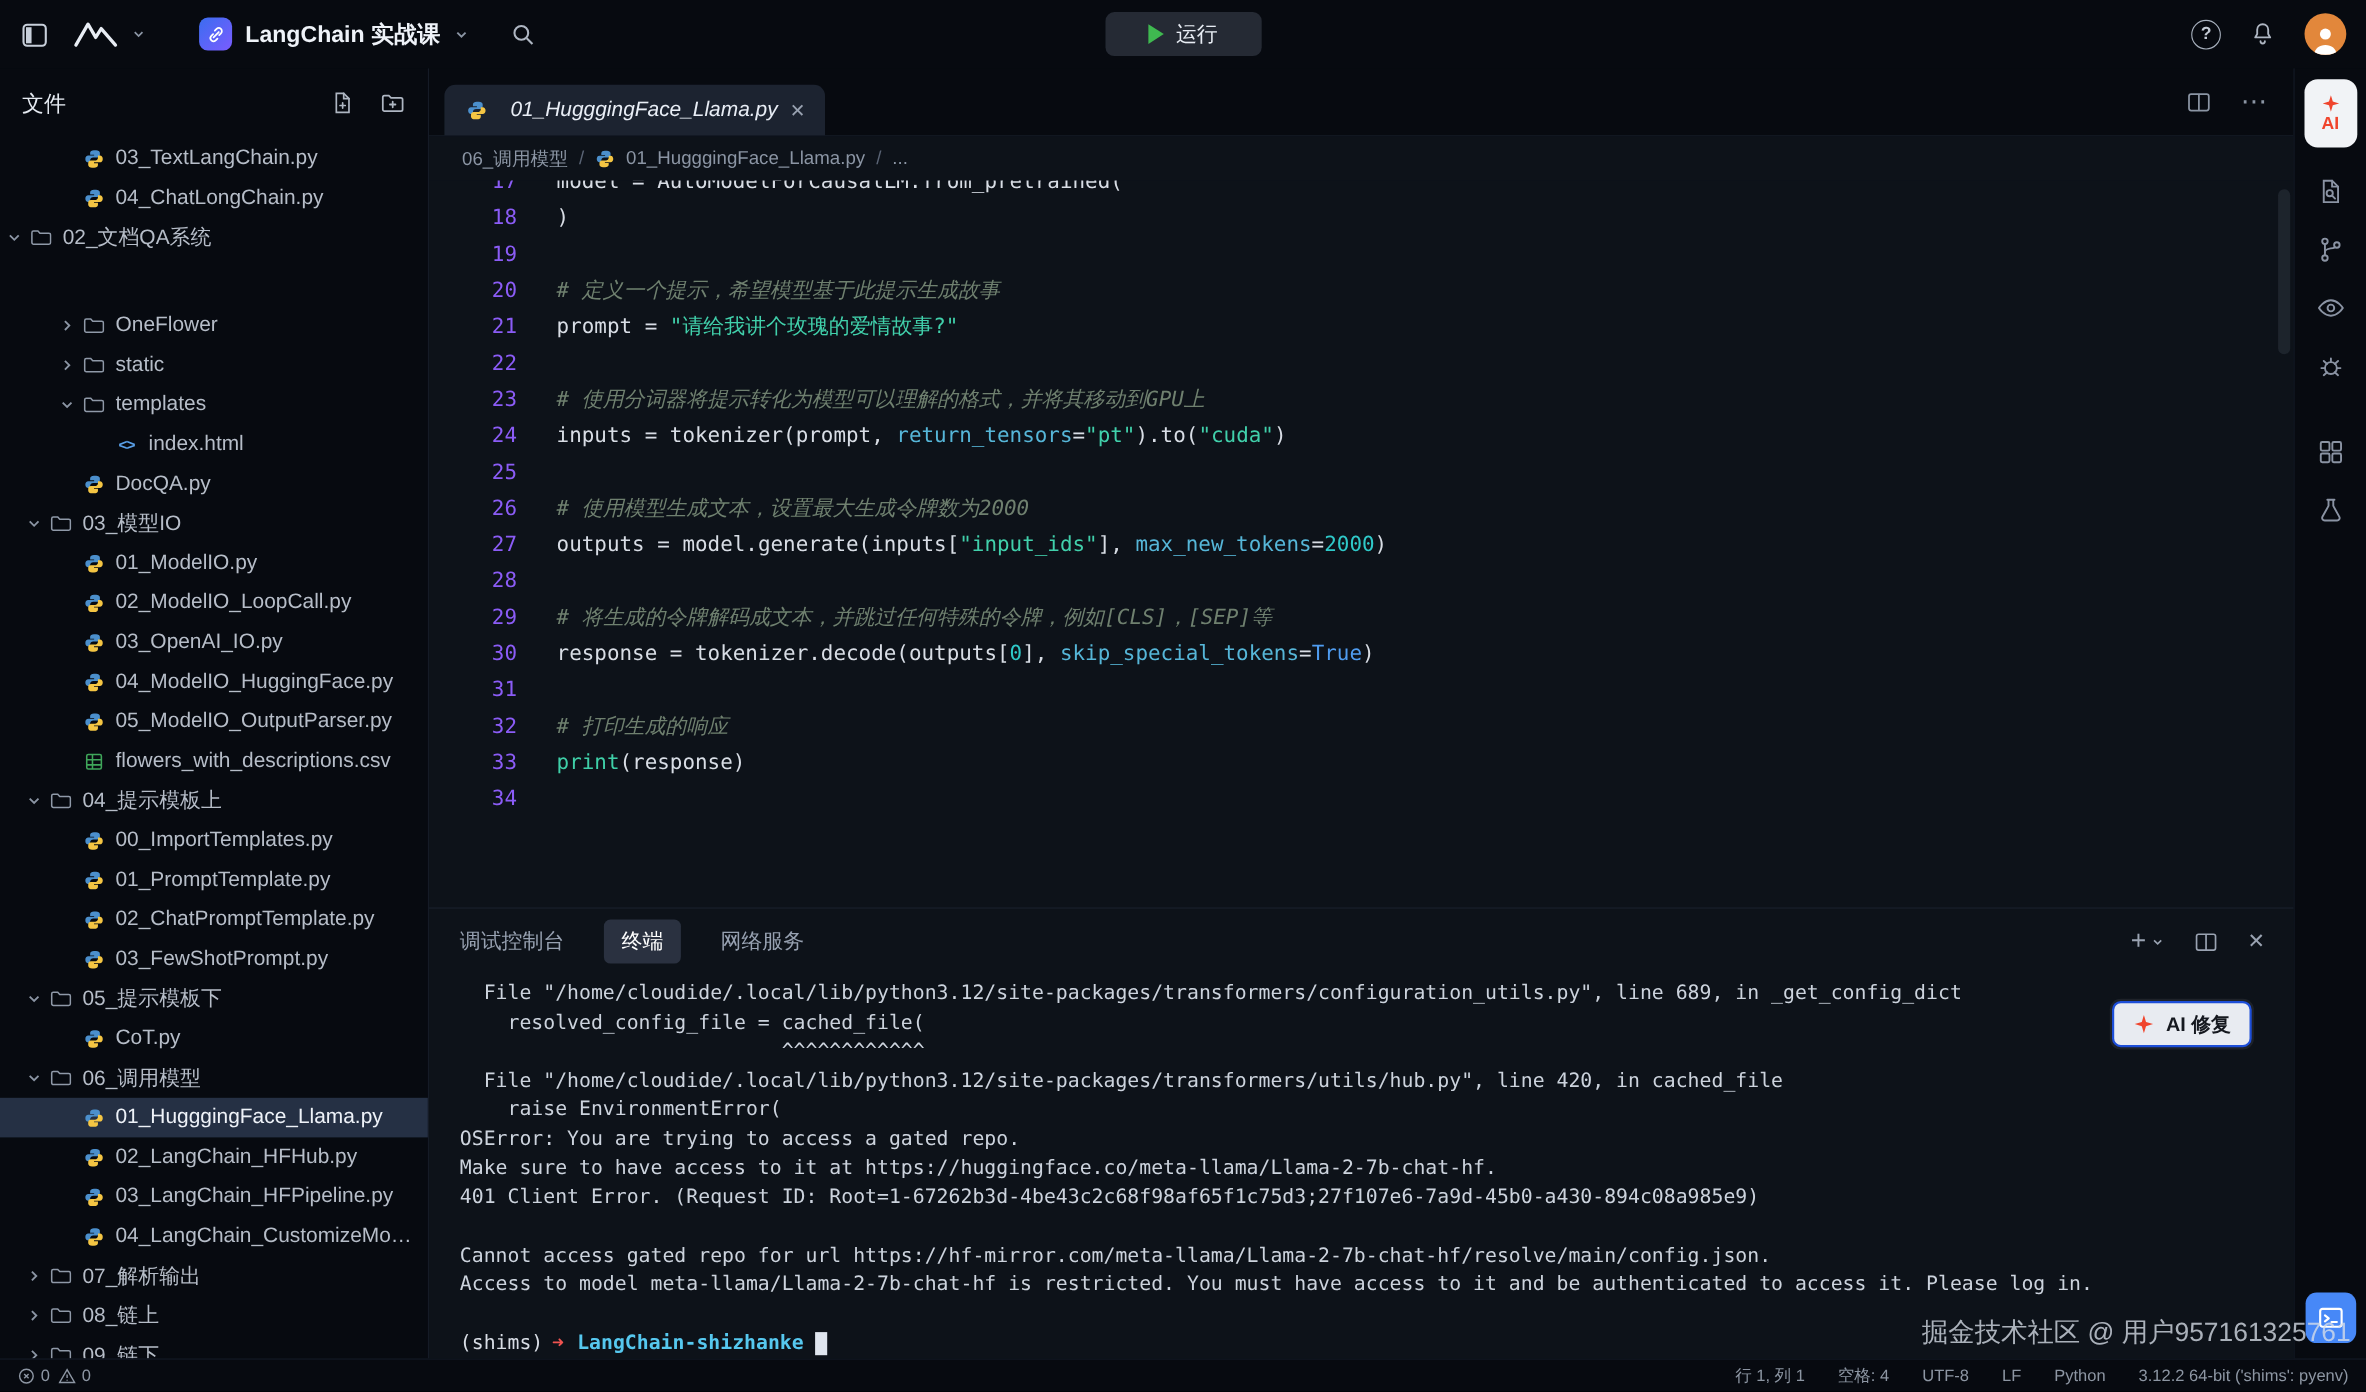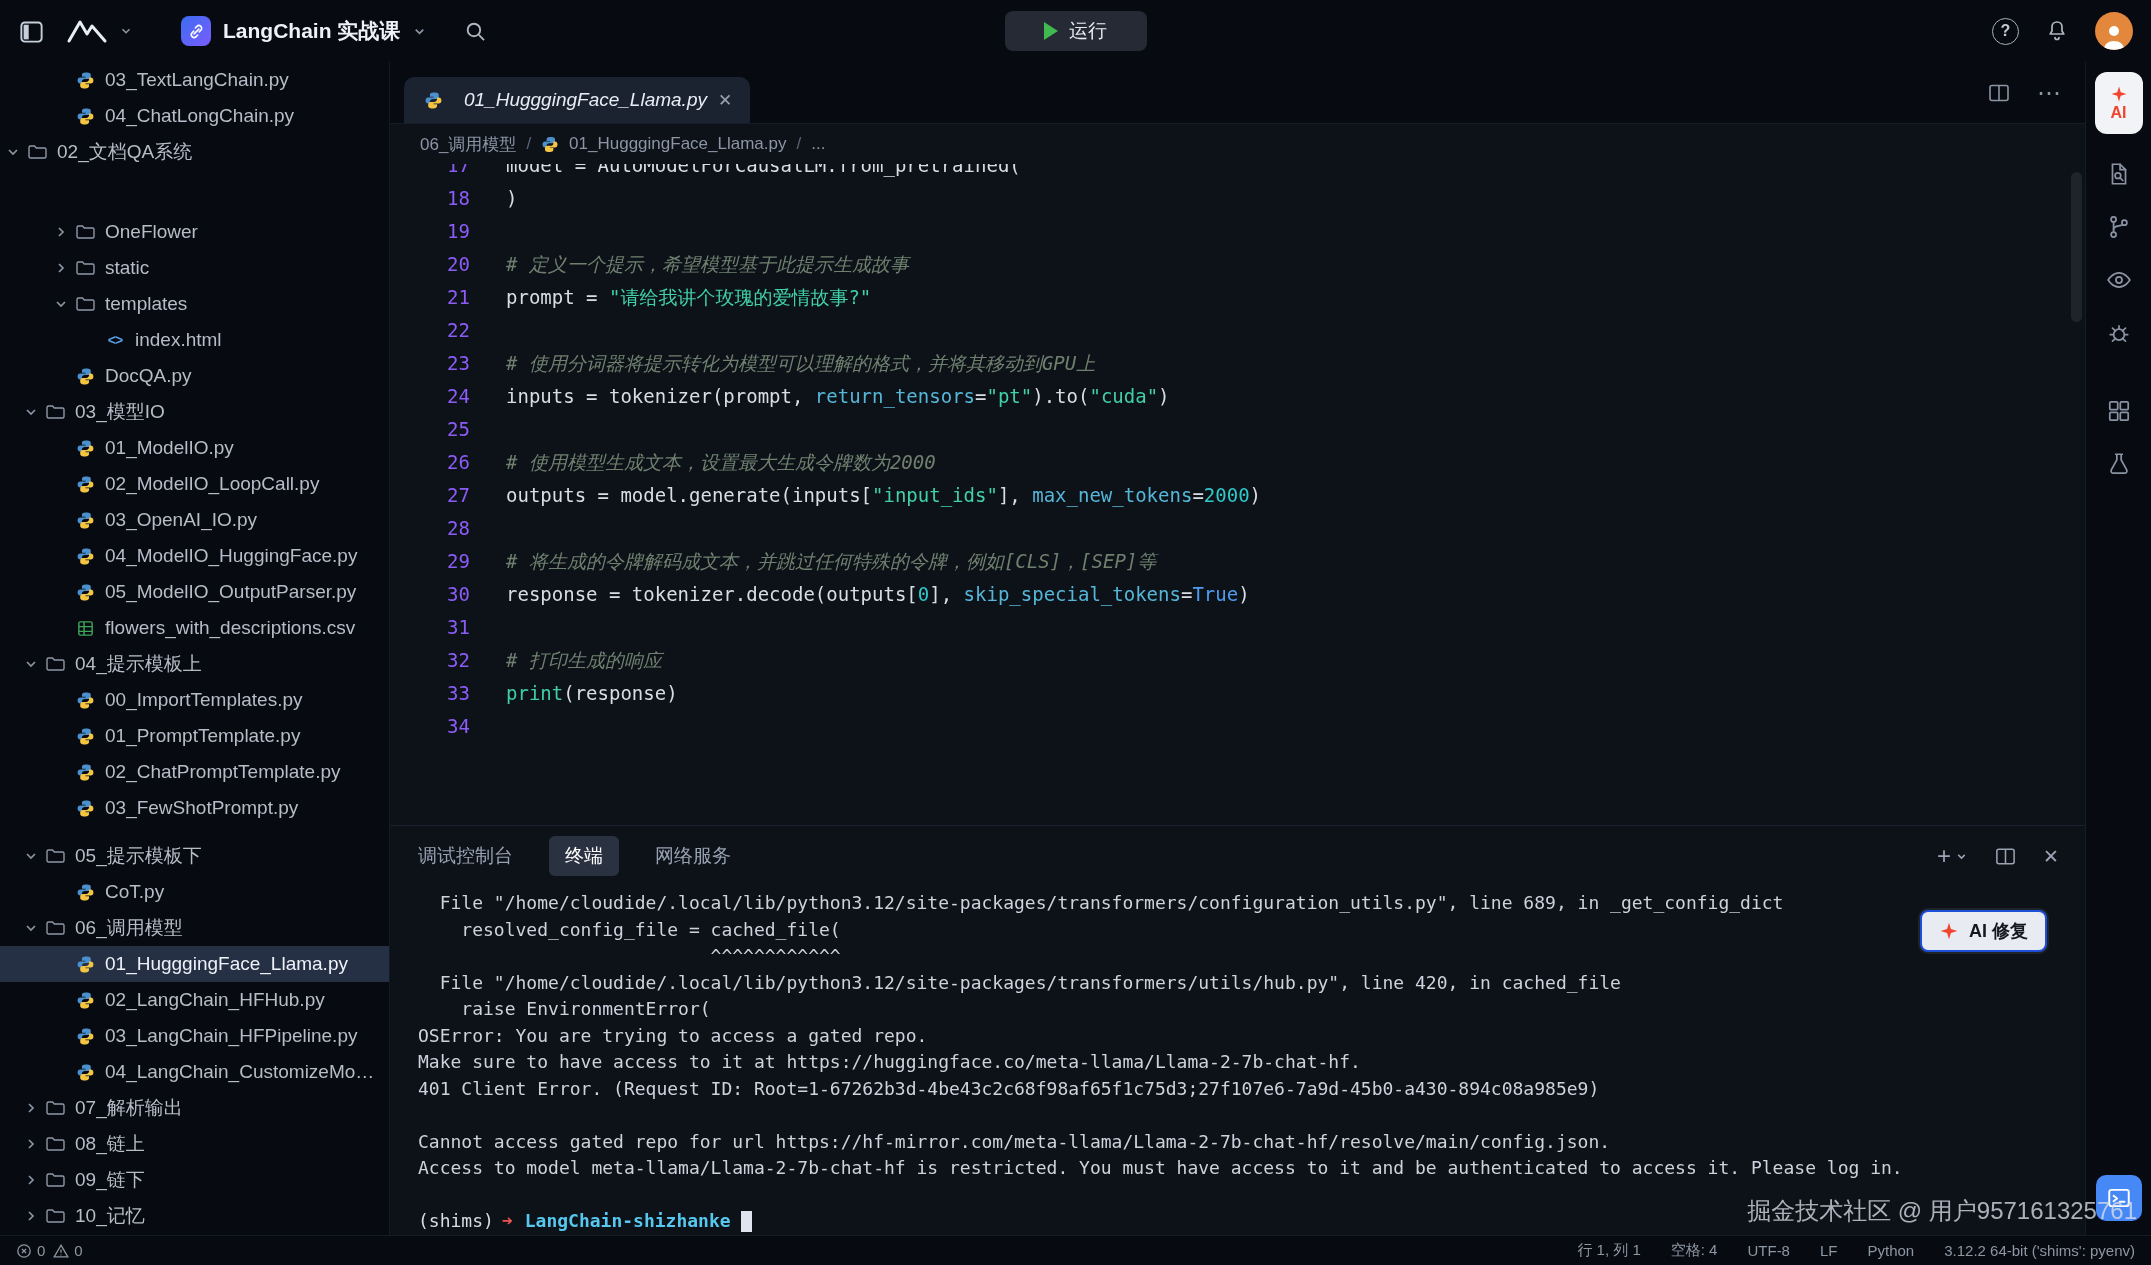--- a/index.html
+++ b/index.html
@@ -165,20 +165,38 @@
             <circle cx="12" cy="7" r="4"></circle>
             <path d="M4 22c0-4.4 3.6-7 8-7s8 2.6 8 7z"></path>
           </svg>
       </span>
     </div>
   </header>
 
   <div class="main">
 
     <aside class="sidebar">
+      <div class="sb-head">
+        <span class="sb-title">文件</span>
+        <span class="sb-head-actions">
+          <span>
+            <svg width="23" height="23" viewBox="0 0 24 24" fill="none" stroke="currentColor" stroke-width="1.6" stroke-linecap="round">
+                <path d="M13 3H6v18h12V8z"></path>
+                <path d="M13 3v5h5"></path>
+                <path d="M9.5 14.5h5M12 12v5"></path>
+              </svg>
+          </span>
+          <span>
+            <svg width="24" height="24" viewBox="0 0 24 24" fill="none" stroke="currentColor" stroke-width="1.6" stroke-linecap="round">
+                <path d="M3 6.5C3 5.7 3.7 5 4.5 5h4l2 2h9c.8 0 1.5.7 1.5 1.5v9c0 .8-.7 1.5-1.5 1.5h-15C3.7 19 3 18.3 3 17.5z"></path>
+                <path d="M12 10.5v5M9.5 13h5"></path>
+              </svg>
+          </span>
+        </span>
+      </div>
       <div class="tree">
           <div class="tree-row" style="padding-left: 48px;">
             <span class="chev"></span>
             <span class="ficon">
               <svg width="19" height="19" viewBox="0 0 24 24">
                 <path fill="#4b8fcc" d="M11.9 2C9.4 2 7.5 3 7.5 5v2.2h4.6v.9H5.3C3.3 8.1 2 9.6 2 12s1.3 3.9 3.3 3.9h2.2v-2.4c0-1.9 1.6-3.3 3.6-3.3h4.6c1.6 0 3-1.3 3-3V5c0-1.9-2-3-4.4-3z"></path>
                 <path fill="#f4c543" d="M12.1 22c2.5 0 4.4-1 4.4-3v-2.2h-4.6v-.9h6.8c2 0 3.3-1.5 3.3-3.9s-1.3-3.9-3.3-3.9h-2.2v2.4c0 1.9-1.6 3.3-3.6 3.3H8.3c-1.6 0-3 1.3-3 3V19c0 1.9 2 3 4.4 3z"></path>
               </svg>
             </span>
             <span class="flabel">03_TextLangChain.py</span>
@@ -381,21 +399,21 @@
           <div class="tree-row" style="padding-left: 48px;">
             <span class="chev"></span>
             <span class="ficon">
               <svg width="19" height="19" viewBox="0 0 24 24">
                 <path fill="#4b8fcc" d="M11.9 2C9.4 2 7.5 3 7.5 5v2.2h4.6v.9H5.3C3.3 8.1 2 9.6 2 12s1.3 3.9 3.3 3.9h2.2v-2.4c0-1.9 1.6-3.3 3.6-3.3h4.6c1.6 0 3-1.3 3-3V5c0-1.9-2-3-4.4-3z"></path>
                 <path fill="#f4c543" d="M12.1 22c2.5 0 4.4-1 4.4-3v-2.2h-4.6v-.9h6.8c2 0 3.3-1.5 3.3-3.9s-1.3-3.9-3.3-3.9h-2.2v2.4c0 1.9-1.6 3.3-3.6 3.3H8.3c-1.6 0-3 1.3-3 3V19c0 1.9 2 3 4.4 3z"></path>
               </svg>
             </span>
             <span class="flabel">03_FewShotPrompt.py</span>
           </div>
-          <div class="tree-row" style="padding-left: 18px; margin-top: 12px;">
+          <div class="tree-row" style="padding-left: 18px;">
             <span class="chev">
               <svg width="16" height="16" viewBox="0 0 16 16" fill="none" stroke="currentColor" stroke-width="1.7">
                 <path d="M4 6l4 4 4-4"></path>
               </svg>
             </span>
             <span class="ficon">
               <svg width="20" height="20" viewBox="0 0 20 20" fill="none" stroke="#8f99a8" stroke-width="1.4">
                 <path d="M2 5.5C2 4.7 2.7 4 3.5 4h4l1.8 2h8.2c.8 0 1.5.7 1.5 1.5v7c0 .8-.7 1.5-1.5 1.5h-14C2.7 16 2 15.3 2 14.5z"></path>
               </svg>
             </span>

